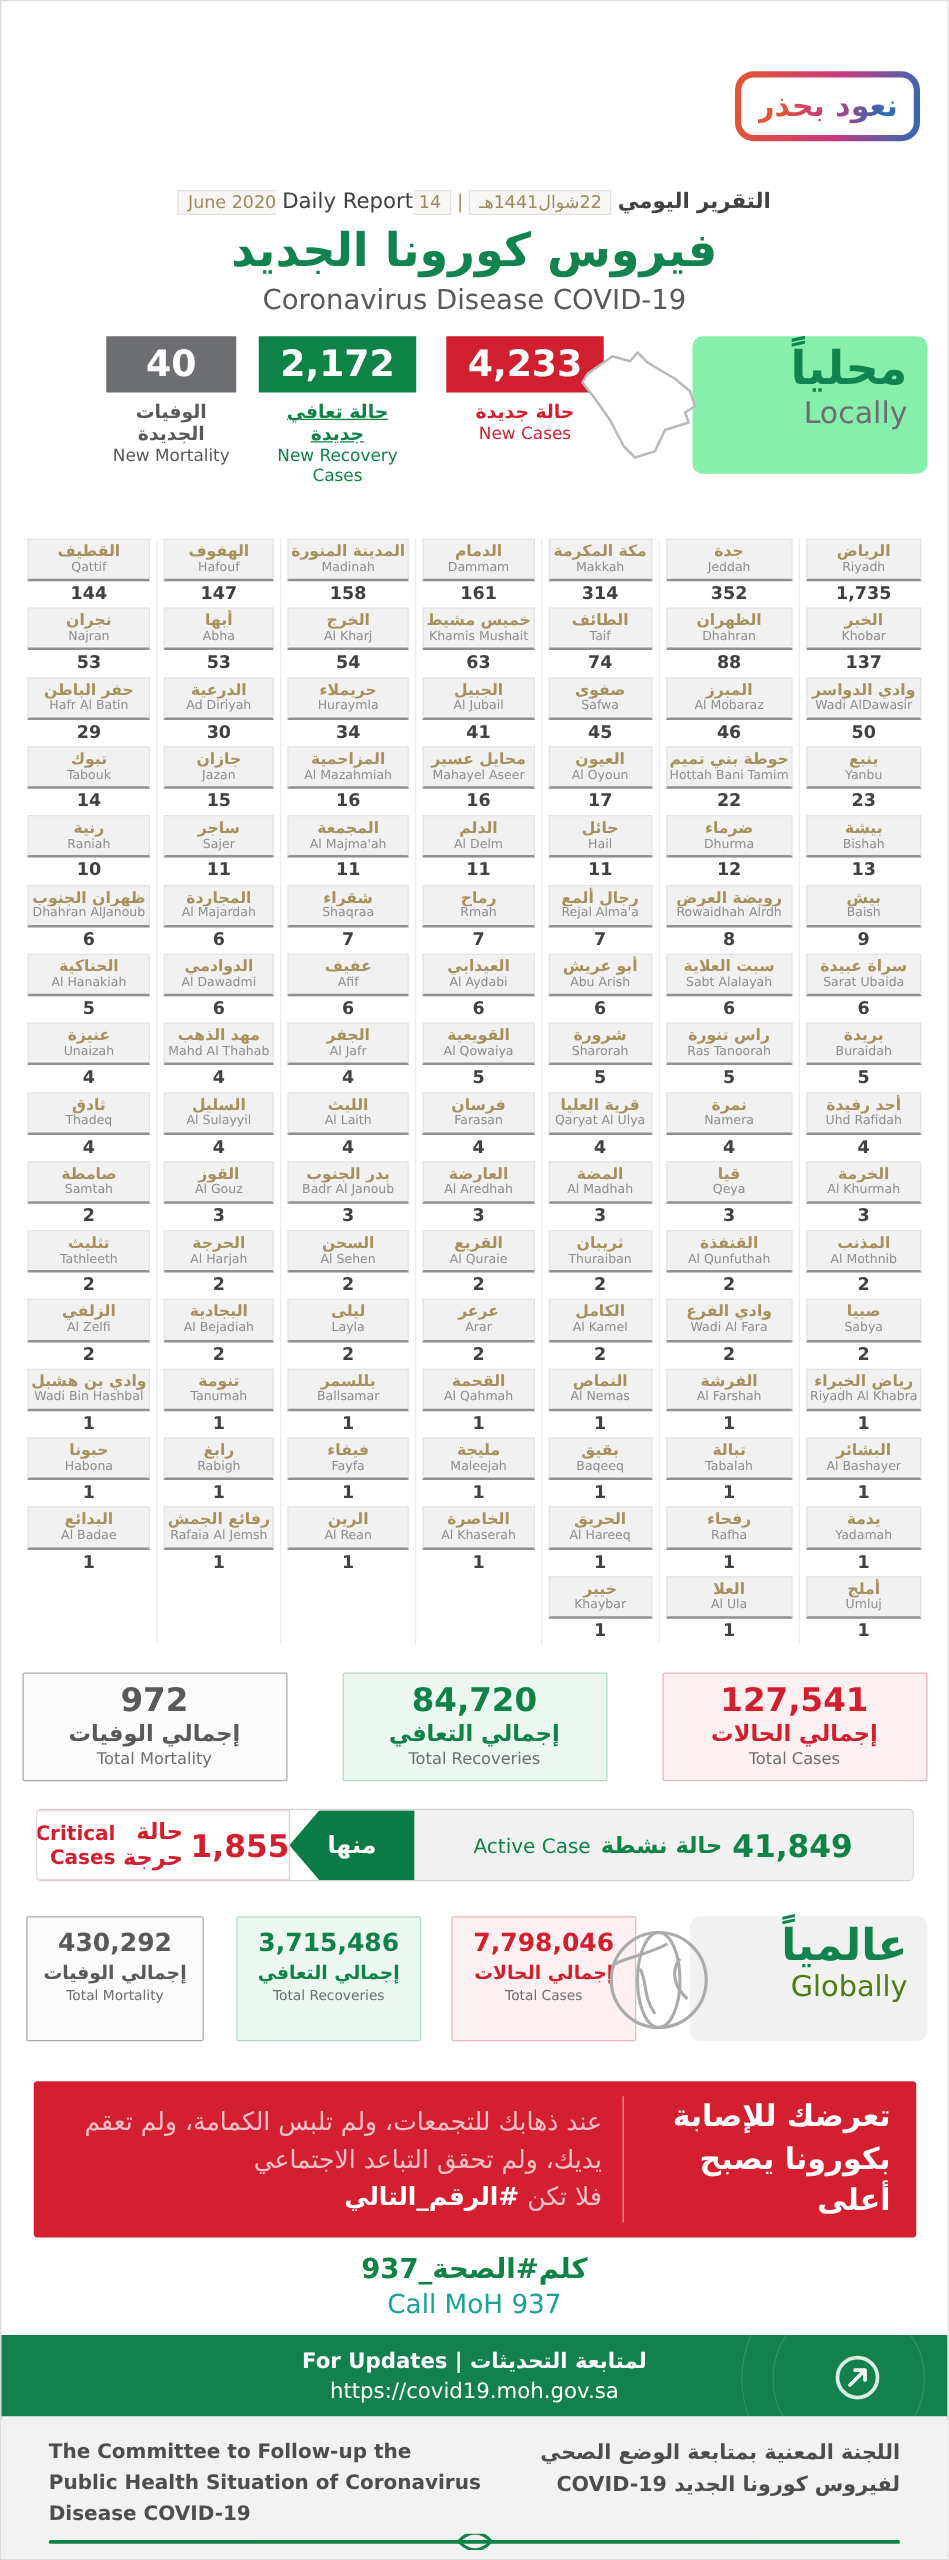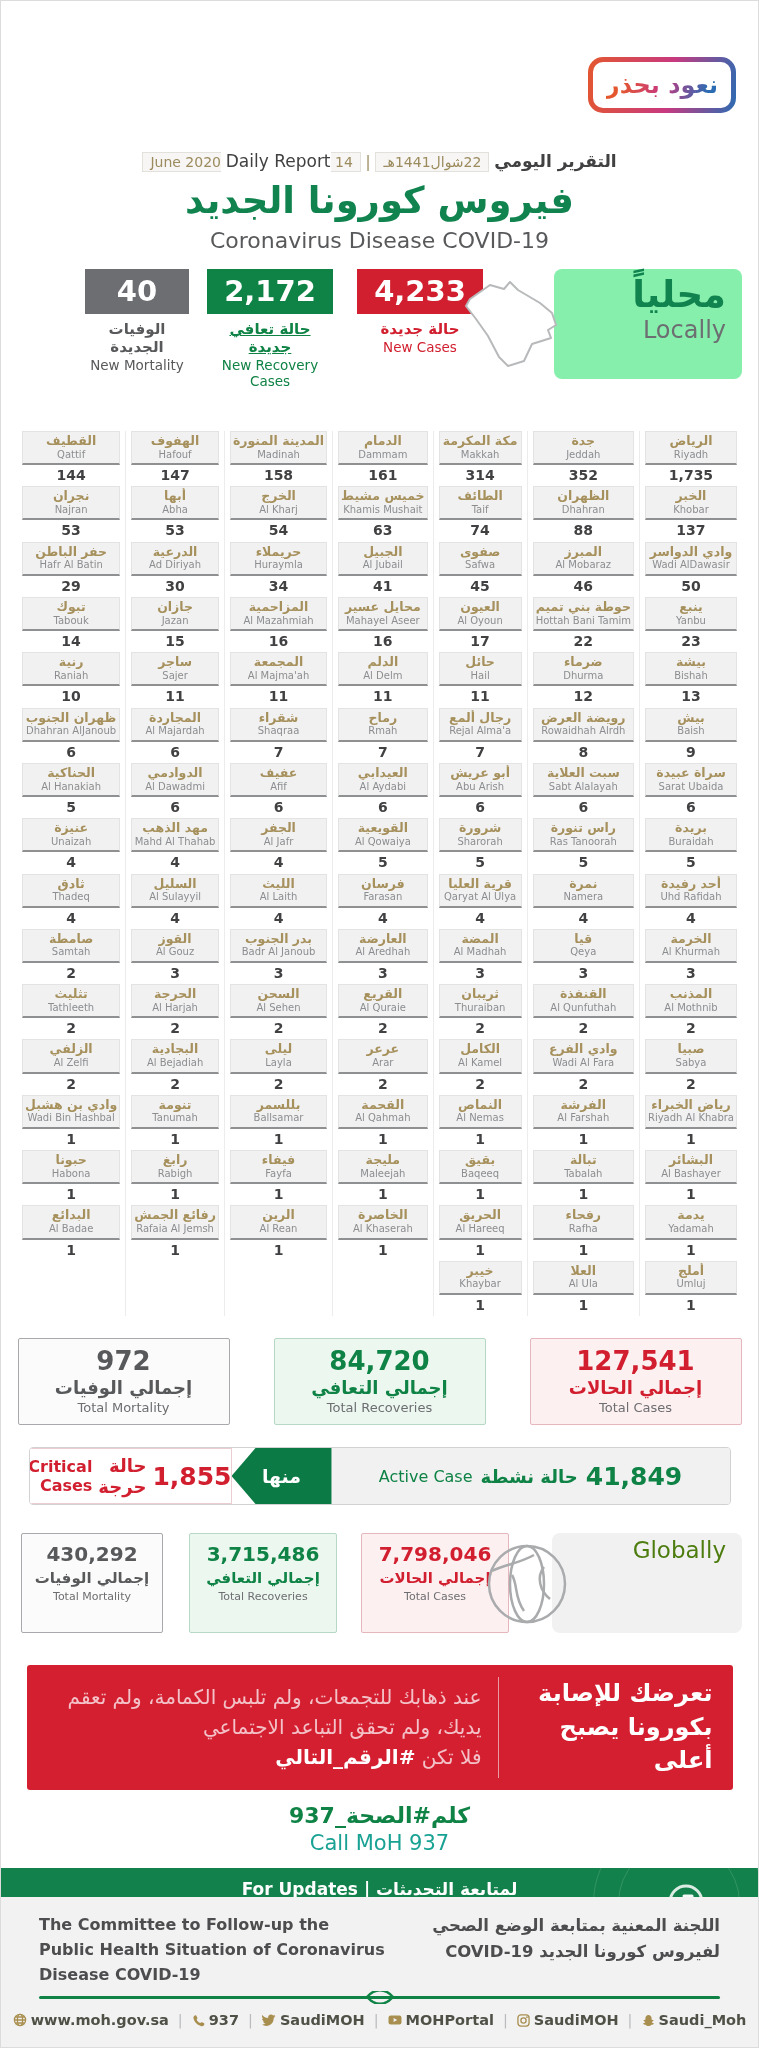--- a/index.html
+++ b/index.html
@@ -98,21 +98,21 @@
   .call-en{color:#19a294;font-size:21px;margin-top:3px;}
   
   .updates{margin-top:13px;background:#12814b;height:68px;position:relative;color:#fff;text-align:center;overflow:hidden;}
   .upd-line1{padding-top:11px;font-size:17px;font-weight:bold;direction:rtl;}
   .upd-url{font-size:17px;margin-top:4px;}
   .upd-arrow{position:absolute;right:52px;top:14px;}
   .ring{position:absolute;border:1px solid rgba(255,255,255,.14);border-radius:50%;}
   .ring1{width:120px;height:120px;right:18px;top:-26px;}
   .ring2{width:170px;height:170px;right:-7px;top:-51px;}
   
-  .bottom{position:absolute;left:0;right:0;bottom:0;height:150px;background:#f2f2f3;padding:16px 38px 14px;box-sizing:border-box;}
+  .bottom{position:absolute;left:0;right:0;bottom:0;height:114px;background:#f2f2f3;padding:16px 38px 14px;box-sizing:border-box;}
   .committee{display:flex;justify-content:space-between;}
   .com-en{width:350px;font-weight:bold;color:#4d4d4f;font-size:16px;line-height:1.55;}
   .com-ar{width:330px;text-align:right;font-weight:bold;color:#4d4d4f;font-size:16.5px;direction:rtl;line-height:1.55;}
   .divider{position:relative;height:3px;background:#0f8345;margin:9px 0 13px;border-radius:2px;}
   .divider svg{position:absolute;left:50%;top:-5px;transform:translateX(-50%);}
   .links{display:flex;justify-content:center;align-items:center;gap:9px;font-size:14.5px;color:#4f5046;font-weight:bold;}
   .link{display:flex;align-items:center;gap:4px;}
   .link svg{display:block;}
   .lsep{color:#b9bbbd;font-weight:normal;}
 </style>
@@ -982,20 +982,21 @@
       <div class="g-num">3,715,486</div>
       <div class="g-ar">إجمالي التعافي</div>
       <div class="g-en">Total Recoveries</div>
     </div>
     <div class="gbox g-cases">
       <div class="g-num">7,798,046</div>
       <div class="g-ar">إجمالي الحالات</div>
       <div class="g-en">Total Cases</div>
     </div>
     <div class="global-panel">
+      <div class="globally-ar">عالمياً</div>
       <div class="globally-en">Globally</div>
     </div>
     <span class="globe-svg">
       <svg width="86" height="86" viewBox="0 0 86 86">
         <g fill="none" stroke="#a9abad" stroke-width="2.5">
           <circle cx="43" cy="43" r="38"></circle>
           <ellipse cx="43" cy="43" rx="17" ry="38"></ellipse>
           <path d="M8 30 C20 24 36 22 50 14"></path>
           <path d="M28 34 C34 44 30 56 40 70"></path>
           <path d="M60 26 C52 36 56 50 66 58"></path>

